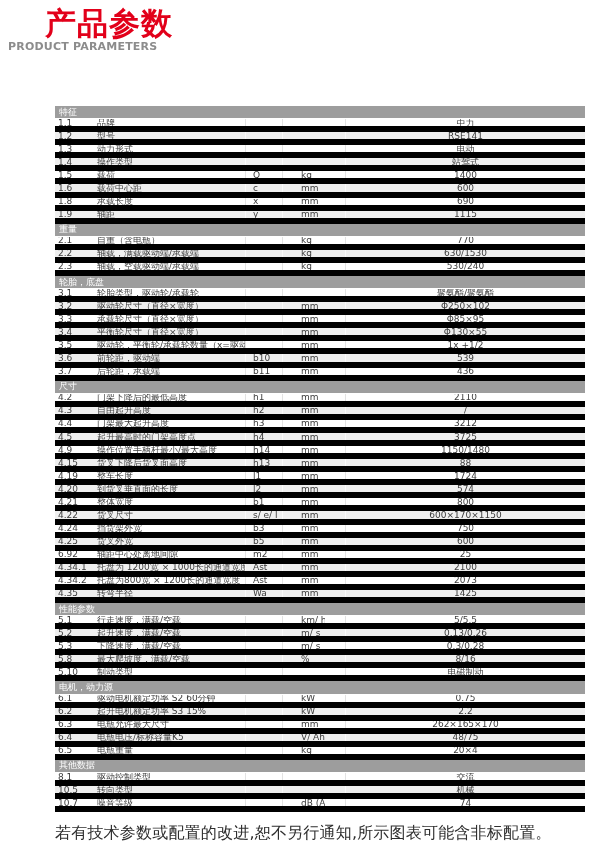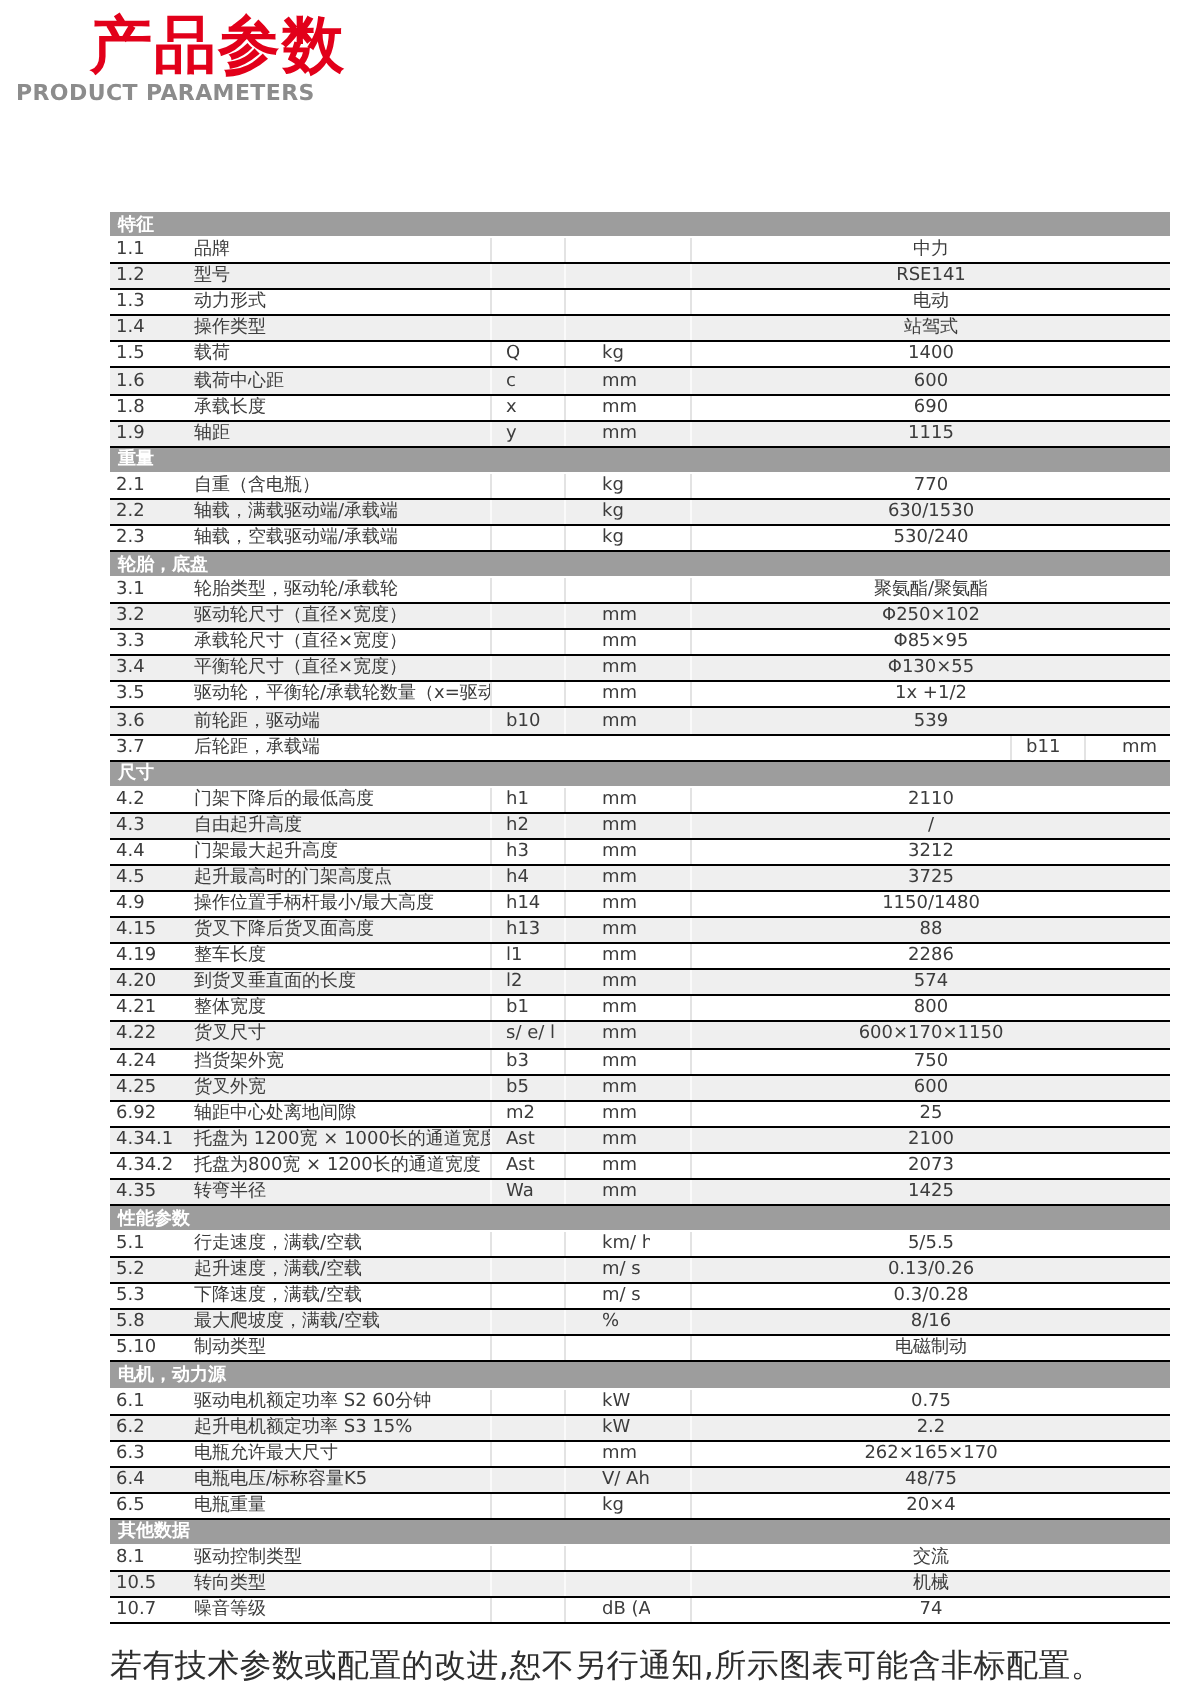--- a/index.html
+++ b/index.html
@@ -17,27 +17,27 @@
   .title-en{
     font-size:11px;font-weight:bold;letter-spacing:0.2px;line-height:12px;
     color:#8c8c8c;margin-top:1px;
   }
   .spec-table{
     position:absolute;left:55px;top:106px;width:530px;
   }
   .sec{
     display:flex;align-items:center;box-sizing:border-box;
     height:13.08px;background:var(--barGray,#9d9d9d);
-    color:#ffffff;font-weight:bold;font-size:9px;
+    color:#ffffff;font-weight:normal;font-size:9px;
     padding-left:4px;border-bottom:1px solid #ffffff;
   }
   .row{
     display:flex;align-items:center;box-sizing:border-box;
     height:13.08px;font-size:9px;color:#3c3c3c;
-    background:#ffffff;border-bottom:1px solid #000000;
+    background:#ffffff;border-bottom:6px solid #000000;
     line-height:12px;white-space:nowrap;
   }
   .row.alt{background:var(--altGray,#efefef);}
   .c{box-sizing:border-box;height:100%;display:flex;align-items:center;overflow:hidden;}
   .c-no{width:42px;padding-left:3px;flex:none;}
   .c-label{flex:1;min-width:0;}
   .c-sym{width:37px;flex:none;padding-left:7px;border-left:1px solid #e3e3e3;}
   .c-unit{width:43px;flex:none;padding-left:18px;border-left:1px solid #e3e3e3;text-align:right;}
   .c-val{width:240px;flex:none;justify-content:center;border-left:1px solid #e3e3e3;margin-left:20px;}
   .row.alt .c-sym,.row.alt .c-unit,.row.alt .c-val{border-left-color:#fafafa;}
@@ -175,20 +175,21 @@
       <div class="c c-label">前轮距，驱动端</div>
       <div class="c c-sym">b10</div>
       <div class="c c-unit">mm</div>
       <div class="c c-val">539</div>
     </div>
     <div class="row">
       <div class="c c-no">3.7</div>
       <div class="c c-label">后轮距，承载端</div>
       <div class="c c-sym">b11</div>
       <div class="c c-unit">mm</div>
+      <div class="c c-val">436</div>
     </div>
     <div class="sec">尺寸</div>
     <div class="row">
       <div class="c c-no">4.2</div>
       <div class="c c-label">门架下降后的最低高度</div>
       <div class="c c-sym">h1</div>
       <div class="c c-unit">mm</div>
       <div class="c c-val">2110</div>
     </div>
     <div class="row alt">
@@ -224,21 +225,21 @@
       <div class="c c-label">货叉下降后货叉面高度</div>
       <div class="c c-sym">h13</div>
       <div class="c c-unit">mm</div>
       <div class="c c-val">88</div>
     </div>
     <div class="row">
       <div class="c c-no">4.19</div>
       <div class="c c-label">整车长度</div>
       <div class="c c-sym">l1</div>
       <div class="c c-unit">mm</div>
-      <div class="c c-val">2286</div>
+      <div class="c c-val">1724</div>
     </div>
     <div class="row alt">
       <div class="c c-no">4.20</div>
       <div class="c c-label">到货叉垂直面的长度</div>
       <div class="c c-sym">l2</div>
       <div class="c c-unit">mm</div>
       <div class="c c-val">574</div>
     </div>
     <div class="row">
       <div class="c c-no">4.21</div>

